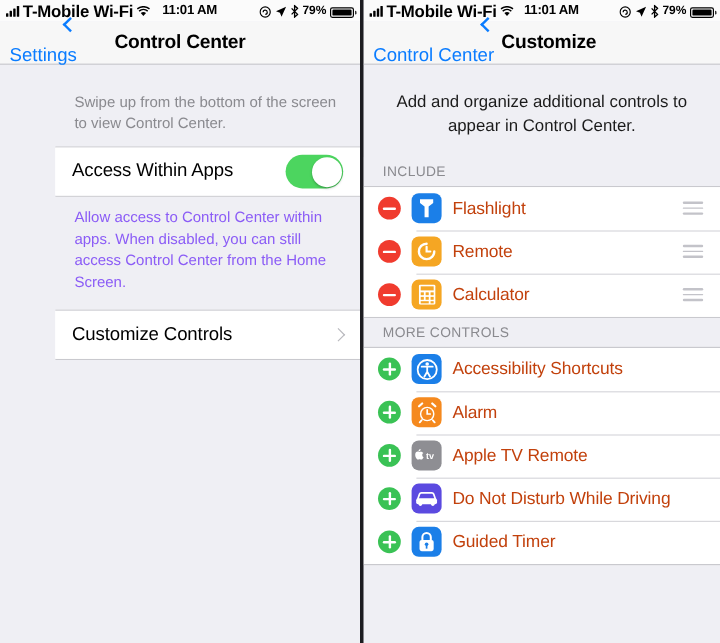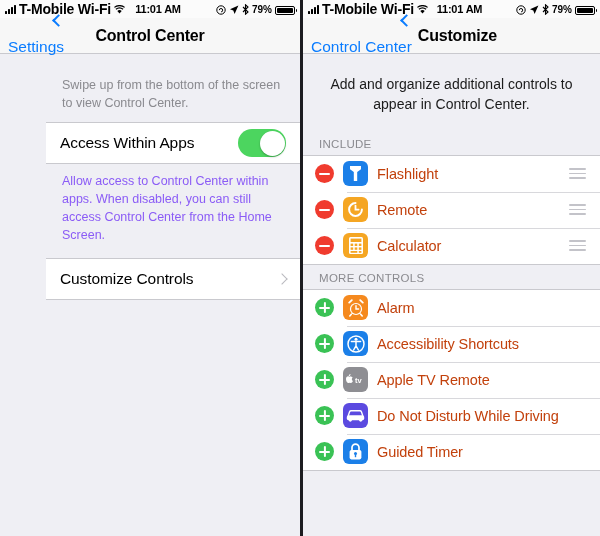--- a/index.html
+++ b/index.html
@@ -474,44 +474,44 @@
               <i></i>
               <i></i>
             </span>
           </div>
         </div>
 
       <div class="section-head">MORE CONTROLS</div>
       <div class="group" id="more-list">
           <div class="ctl-row">
             <span class="badge add"></span>
+            <span class="appicon" style="background: rgb(27, 127, 232);">
+              <svg width="18" height="18" viewBox="0 0 18 18">
+                <circle cx="9" cy="9" r="8" stroke="#fff" stroke-width="1.5" fill="none"></circle>
+                <circle cx="9" cy="4.3" r="1.5" fill="#fff"></circle>
+                <path d="M4.4 6.6h9.2M9 6.6v4.2M9 10.8 6.6 15M9 10.8 11.4 15" stroke="#fff" stroke-width="1.5" fill="none" stroke-linecap="round"></path>
+              </svg>
+            </span>
+            <span class="ctl-label">Accessibility Shortcuts</span>
+          </div>
+          <div class="ctl-row">
+            <span class="badge add"></span>
             <span class="appicon" style="background: rgb(245, 137, 30);">
               <svg width="18" height="18" viewBox="0 0 18 18">
                 <path d="M2.2 3.6 4.8 1.2M15.8 3.6 13.2 1.2" stroke="#fff" stroke-width="1.8" stroke-linecap="round"></path>
                 <circle cx="9" cy="10" r="6.1" fill="#fff"></circle>
                 <circle cx="9" cy="10" r="4.9" fill="#f5891e"></circle>
                 <path d="M9 6.6V10h2.6" stroke="#fff" stroke-width="1.4" fill="none" stroke-linecap="round"></path>
                 <path d="M4.3 15.2 2.8 17M13.7 15.2 15.2 17" stroke="#fff" stroke-width="1.6" stroke-linecap="round"></path>
               </svg>
             </span>
             <span class="ctl-label">Alarm</span>
           </div>
           <div class="ctl-row">
             <span class="badge add"></span>
-            <span class="appicon" style="background: rgb(27, 127, 232);">
-              <svg width="18" height="18" viewBox="0 0 18 18">
-                <circle cx="9" cy="9" r="8" stroke="#fff" stroke-width="1.5" fill="none"></circle>
-                <circle cx="9" cy="4.3" r="1.5" fill="#fff"></circle>
-                <path d="M4.4 6.6h9.2M9 6.6v4.2M9 10.8 6.6 15M9 10.8 11.4 15" stroke="#fff" stroke-width="1.5" fill="none" stroke-linecap="round"></path>
-              </svg>
-            </span>
-            <span class="ctl-label">Accessibility Shortcuts</span>
-          </div>
-          <div class="ctl-row">
-            <span class="badge add"></span>
             <span class="appicon" style="background: rgb(142, 142, 147);">
               <svg width="21" height="11" viewBox="0 0 21 11">
                 <path d="M6.2 2.3c-.7 0-1.3.4-1.7.4-.4 0-.9-.4-1.5-.4C2.1 2.3 1 3.1 1 4.9c0 1.1.4 2.3.9 3 .4.6.8 1.1 1.4 1.1.5 0 .7-.35 1.4-.35s.8.35 1.4.35c.6 0 1-.55 1.4-1.15.3-.45.45-.9.45-.95-.02-.01-1.1-.45-1.1-1.75 0-1.1.85-1.6.9-1.65-.5-.7-1.25-.8-1.55-.8zM5.5.1c-.45.05-1 .35-1.3.7-.3.35-.55.9-.45 1.4.5.04 1.05-.25 1.35-.6.3-.35.5-.85.4-1.5z" fill="#fff"></path>
                 <text x="10" y="8.6" font-family="Liberation Sans, sans-serif" font-size="7.5" font-weight="bold" fill="#fff">tv</text>
               </svg>
             </span>
             <span class="ctl-label">Apple TV Remote</span>
           </div>
           <div class="ctl-row">
             <span class="badge add"></span>

